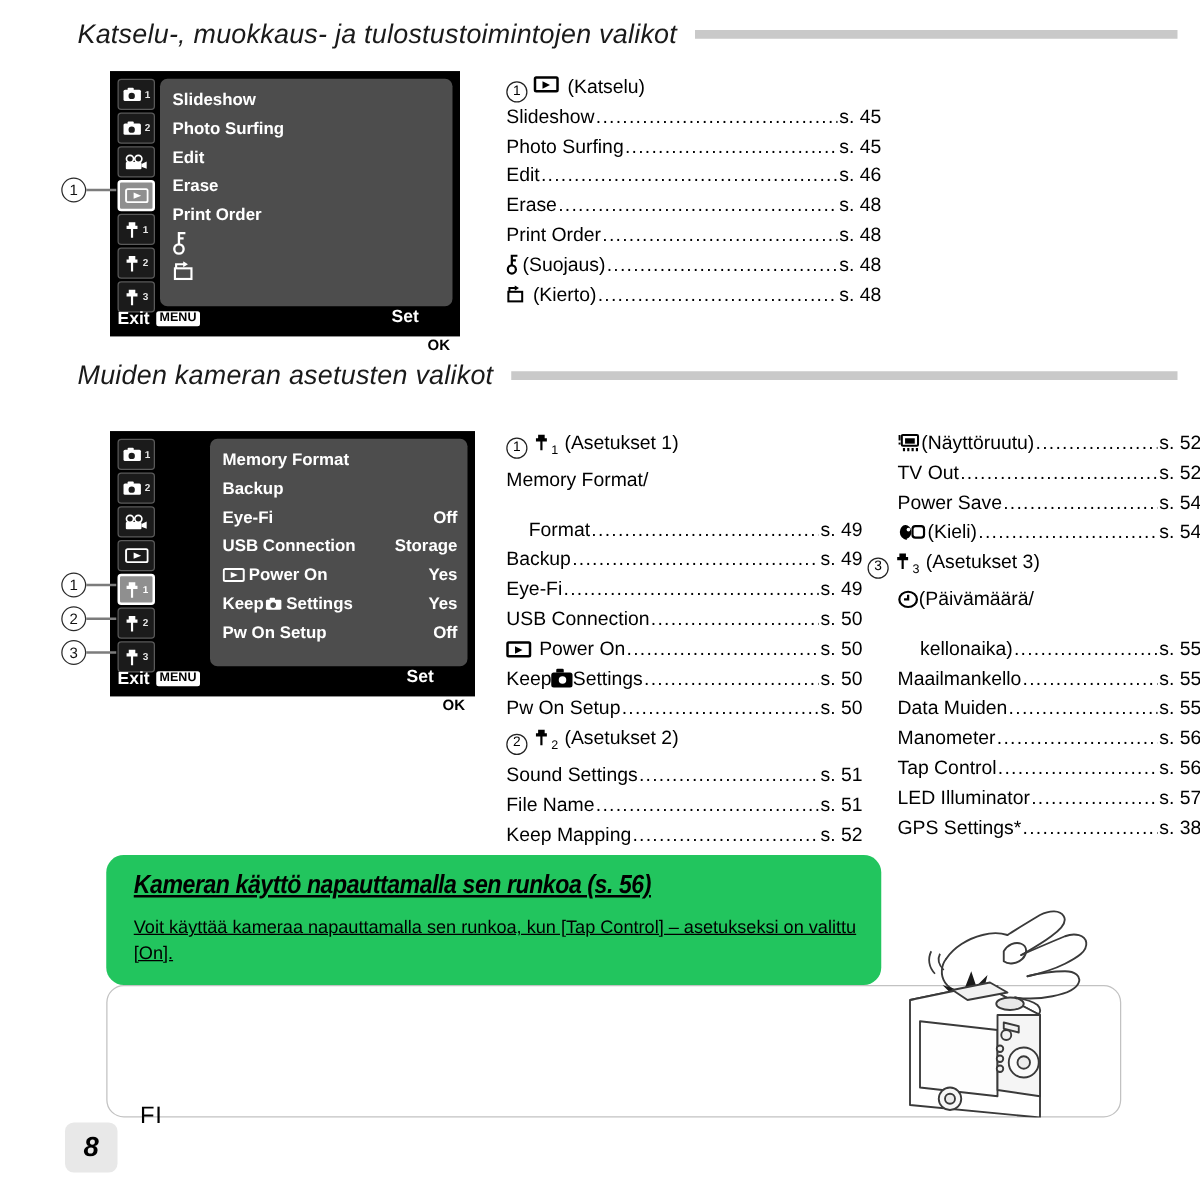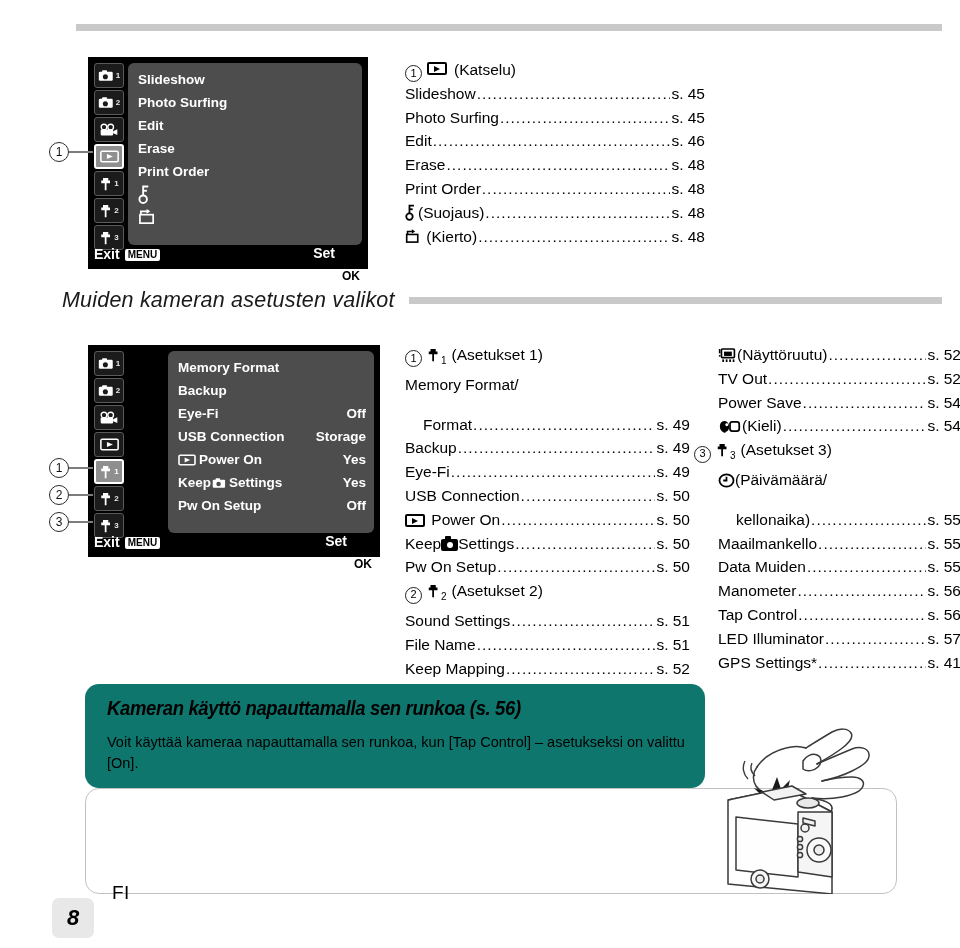--- a/index.html
+++ b/index.html
@@ -139,23 +139,24 @@
     background:#000; border-radius:1px 1px 0 0;
   }
   .ico-cam-black::after {
     content:""; position:absolute; left:6px; top:3px; width:6px; height:6px;
     border-radius:50%; background:#fff;
   }
 
   
   .tip {
     position:absolute;
-    background:#0f766e;
+    background:#22c55e;
     border-radius:14px;
     padding:12px 20px 16px 22px;
+    text-decoration:underline;
   }
   .tip h3 {
     margin:0 0 12px 0;
     font-family:"Liberation Sans", sans-serif;
     font-weight:bold; font-style:italic;
     font-size:21px;
     letter-spacing:-0.4px;
     transform:scaleX(0.88);
     transform-origin:left center;
     white-space:nowrap;
@@ -177,20 +178,21 @@
     width:42px; height:40px;
     display:flex; align-items:center; justify-content:center;
     font-weight:bold; font-style:italic; font-size:22px;
   }
   .pglang { position:absolute; font-size:19px; letter-spacing:.5px; }
 </style>
 </head>
 <body>
 
 <div class="sec-head" style="left:62px; top:12px; width:880px; height:30px;">
+  <span class="txt">Katselu-, muokkaus- ja tulostustoimintojen valikot</span>
   <span class="rule"></span>
 </div>
 
 <div class="lcd" style="left:88px; top:57px; width:280px; height:212px;">
   <div class="lcd-inner">
     <div class="tabs">
 
       <div class="tab">
         <svg width="18" height="13" viewBox="0 0 22 15">
           <rect x="1" y="3" width="17" height="11" rx="1.5" fill="#fff"></rect>
@@ -646,21 +648,21 @@
     <span class="pg">s. 56</span>
   </div>
   <div class="entry">
     <span class="name">LED Illuminator</span>
     <span class="dots">.................................................</span>
     <span class="pg">s. 57</span>
   </div>
   <div class="entry">
     <span class="name">GPS Settings*</span>
     <span class="dots">.................................................</span>
-    <span class="pg">s. 41</span>
+    <span class="pg">s. 38</span>
   </div>
 </div>
 
 <div class="tip" style="left:85px; top:684px; width:620px; height:104px;">
   <h3>Kameran käyttö napauttamalla sen runkoa (s. 56)</h3>
   <p>Voit käyttää kameraa napauttamalla sen runkoa, kun [Tap Control] – asetukseksi on valittu [On].</p>
 </div>
 
 <div class="illus" style="left:85px; top:788px; width:812px; height:106px;"></div>
 

